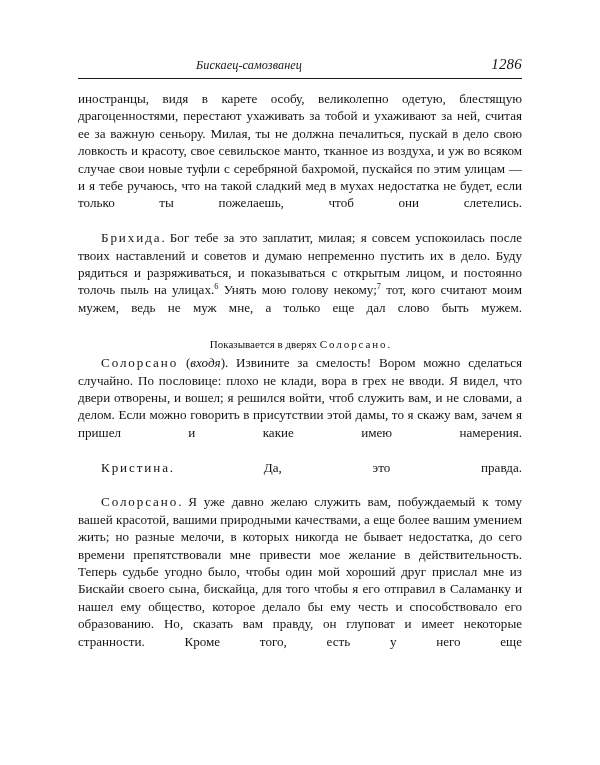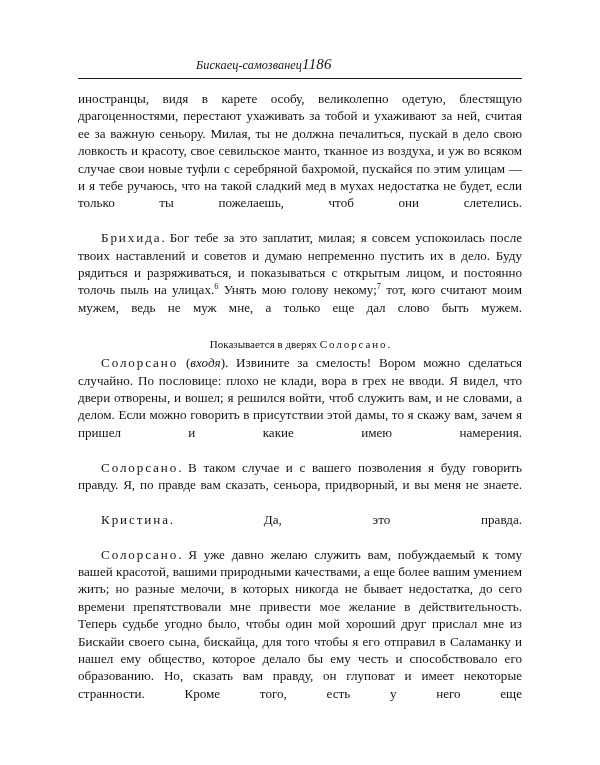--- a/index.html
+++ b/index.html
@@ -25,20 +25,21 @@
 
   
   .running-head {
     position: absolute;
     left: 78px;
     top: 56px;
     width: 444px;
     height: 20px;
     display: flex;
     align-items: baseline;
+    justify-content: space-between;
     font-style: italic;
     font-size: 12.2px;
     line-height: 16px;
   }
   .running-head .rh-title {
     font-style: italic;
     font-size: 12.2px;
     letter-spacing: 0.1px;
     margin-left: 118px;
   }
@@ -110,36 +111,35 @@
     letter-spacing: 0;
   }
 </style>
 </head>
 <body>
 
 <div class="page">
 
   <div class="running-head">
     <span class="rh-title">Бискаец-самозванец</span>
-    <span class="rh-folio">1186</span>
+    <span class="rh-folio">1286</span>
   </div>
   <div class="head-rule"></div>
 
   <div class="text-block">
 
     <p class="para no-indent"><span>иностранцы, видя в карете особу, великолепно одетую, блестящую драгоценностями, перестают ухаживать за тобой и ухаживают за ней, считая ее за важную сеньору. Милая, ты не должна печалиться, пускай в дело свою ловкость и красоту, свое севильское манто, тканное из воздуха, и уж во всяком случае свои новые туфли с серебряной бахромой, пускайся по этим улицам — и я тебе ручаюсь, что на такой сладкий мед в мухах недостатка не будет, если только ты пожелаешь, чтоб они слетелись.</span></p>
 
     <p class="para"><span class="speaker">Брихида</span><span>. </span><span>Бог тебе за это заплатит, милая; я совсем успокоилась после твоих наставлений и советов и думаю непременно пустить их в дело. Буду рядиться и разряживаться, и показываться с открытым лицом, и постоянно толочь пыль на улицах.</span><span class="fn">6</span><span> Унять мою голову некому;</span><span class="fn">7</span><span> тот, кого считают моим мужем, ведь не муж мне, а только еще дал слово быть мужем.</span></p>
 
     <p class="stage-center"><span>Показывается в дверях </span><span class="stage-name">Солорсано</span><span>.</span></p>
 
 
     <p class="para"><span class="speaker">Солорсано</span><span> (</span><span class="stage-italic">входя</span><span>). </span><span>Извините за смелость! Вором можно сделаться случайно. По пословице: плохо не клади, вора в грех не вводи. Я видел, что двери отворены, и вошел; я решился войти, чтоб служить вам, и не словами, а делом. Если можно говорить в присутствии этой дамы, то я скажу вам, зачем я пришел и какие имею намерения.</span></p>
 
 
-    <p class="para"><span class="speaker">Солорсано</span><span>. </span><span>В таком случае и с вашего позволения я буду говорить правду. Я, по правде вам сказать, сеньора, придворный, и вы меня не знаете.</span></p>
 
     <p class="para"><span class="speaker">Кристина</span><span>. </span><span>Да, это правда.</span></p>
 
     <p class="para"><span class="speaker">Солорсано</span><span>. </span><span>Я уже давно желаю служить вам, побуждаемый к тому вашей красотой, вашими природными качествами, а еще более вашим умением жить; но разные мелочи, в которых никогда не бывает недостатка, до сего времени препятствовали мне привести мое желание в действительность. Теперь судьбе угодно было, чтобы один мой хороший друг прислал мне из Бискайи своего сына, бискайца, для того чтобы я его отправил в Саламанку и нашел ему общество, которое делало бы ему честь и способствовало его образованию. Но, сказать вам правду, он глуповат и имеет некоторые странности. Кроме того, есть у него еще</span></p>
 
   </div>
 </div>
 
 </body></html>

